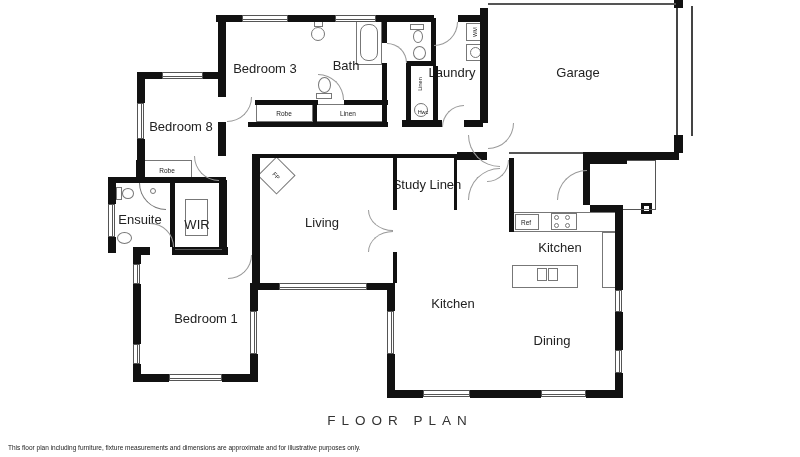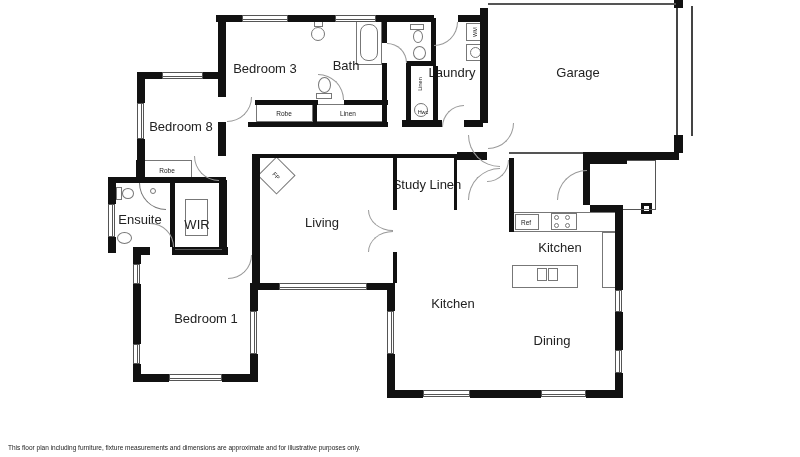--- a/index.html
+++ b/index.html
@@ -100,20 +100,21 @@
   <span class="lbl" style="left:206px;top:318px">Bedroom 1</span>
 
   <span class="lbl lbl-sm" style="left:167px;top:170px">Robe</span>
   <span class="lbl lbl-sm" style="left:284px;top:113px">Robe</span>
   <span class="lbl lbl-sm" style="left:348px;top:113px">Linen</span>
   <span class="lbl lbl-xs rot" style="left:475px;top:32px">WM</span>
   <span class="lbl lbl-xs rot" style="left:420px;top:84px">Linen</span>
   <span class="lbl lbl-xs" style="left:423px;top:112px">Hwc</span>
   <span class="lbl lbl-sm" style="left:526px;top:222px">Ref</span>
 
+  <div class="title">FLOOR PLAN</div>
   <div class="disclaimer">This floor plan including furniture, fixture measurements and dimensions are approximate and for illustrative purposes only.</div>
 <div class="w" style="left: 216px; top: 15px; width: 26px; height: 7px;"></div>
     <div class="w" style="left: 288px; top: 15px; width: 47px; height: 7px;"></div>
     <div class="w" style="left: 376px; top: 15px; width: 58px; height: 7px;"></div>
     <div class="w" style="left: 458px; top: 15px; width: 24px; height: 7px;"></div>
     <div class="w" style="left: 137px; top: 72px; width: 25px; height: 7px;"></div>
     <div class="w" style="left: 203px; top: 72px; width: 23px; height: 7px;"></div>
     <div class="w" style="left: 137px; top: 79px; width: 8px; height: 24px;"></div>
     <div class="w" style="left: 137px; top: 139px; width: 8px; height: 43px;"></div>
     <div class="w" style="left: 218px; top: 15px; width: 8px; height: 82px;"></div>

